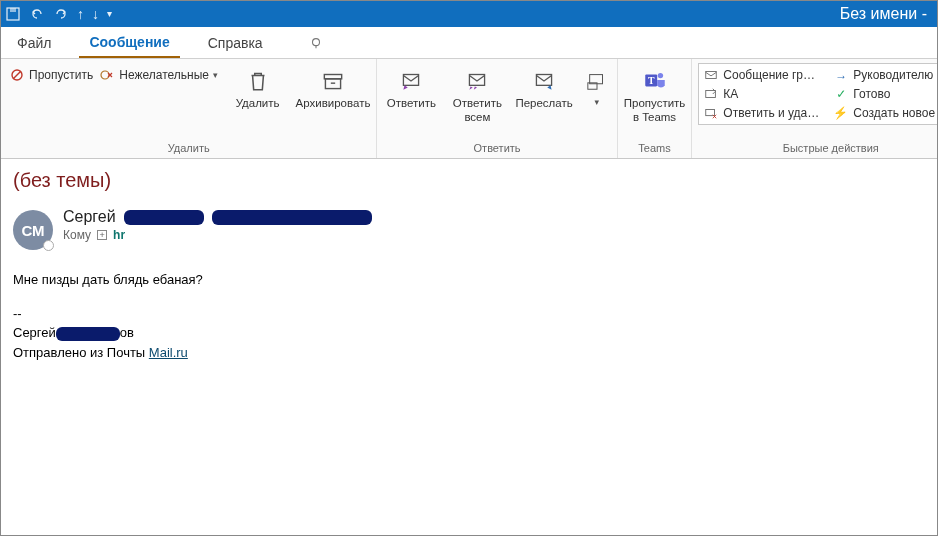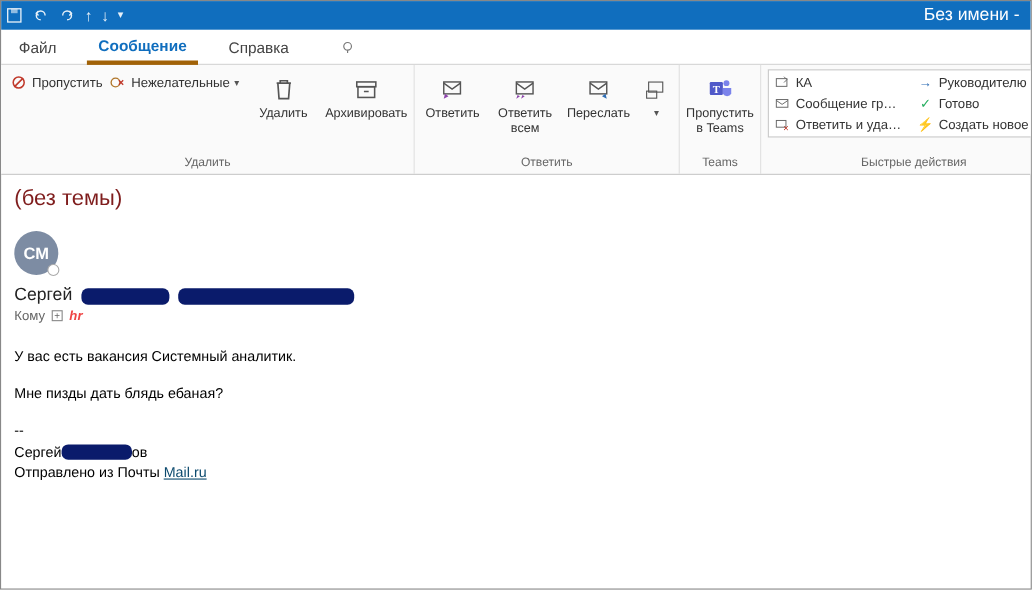--- a/index.html
+++ b/index.html
@@ -3,51 +3,51 @@
 <meta charset="utf-8">
 <style>
   * { box-sizing: border-box; margin: 0; padding: 0; }
   body { font-family: "Segoe UI", Tahoma, sans-serif; font-size: 13px; color: #222; background: #fff; width: 938px; height: 536px; overflow: hidden; border: 1px solid #888; position: relative; }
   .titlebar { background: #106ebe; color: #fff; height: 26px; display: flex; align-items: center; padding: 0 4px; }
   .titlebar .qat { display: flex; gap: 8px; align-items: center; }
   .titlebar .qat span { opacity: .9; font-size: 14px; line-height: 1; }
   .titlebar .title { margin-left: auto; font-size: 16px; padding-right: 6px; padding-left: 12px;}
   .menubar { display: flex; align-items: center; height: 32px; border-bottom: 1px solid #d0d0d0; padding-left: 6px; gap: 18px; }
   .menubar .tab { padding: 6px 10px; font-size: 14px; color: #444; cursor: pointer; }
-  .menubar .tab.active { color: #106ebe; border-bottom: 4px solid #a16207; font-weight: 600; }
+  .menubar .tab.active { color: #106ebe; border-bottom: 2px solid #a16207; font-weight: 600; }
   .bulb { margin-left: 18px; color: #666; display: flex; align-items: center; gap: 6px; font-size: 13px; }
   .ribbon { display: flex; border-bottom: 1px solid #c8c8c8; height: 100px; background: #fafafa; }
   .group { display: flex; flex-direction: column; border-right: 1px solid #e0e0e0; padding: 4px 6px 0 6px; }
   .group-body { display: flex; align-items: flex-start; flex: 1; gap: 10px; }
   .group-label { text-align: center; font-size: 11px; color: #666; padding: 2px 0 4px 0; }
   .vbtn { display: flex; flex-direction: column; align-items: center; justify-content: flex-start; min-width: 56px; padding-top: 4px; cursor: pointer; }
   .vbtn .ico { width: 28px; height: 28px; display: flex; align-items: center; justify-content: center; margin-bottom: 2px; }
   .vbtn .lbl { font-size: 11.5px; text-align: center; line-height: 1.2; color: #333; }
   .stack { display: flex; flex-direction: row; gap: 2px; padding-top: 2px; }
   .hbtn { display: flex; align-items: center; gap: 4px; font-size: 12px; color: #333; padding: 2px 2px; cursor: pointer; white-space: nowrap; }
   .hbtn .ico { width: 16px; height: 16px; display: flex; align-items: center; justify-content: center; }
   .qsteps { border: 1px solid #c8c8c8; padding: 2px 4px; display: flex; gap: 14px; background: #fff; }
   .qcol { display: flex; flex-direction: column; gap: 1px; }
   .qrow { display: flex; align-items: center; gap: 4px; font-size: 12px; color: #333; cursor: pointer; padding: 1px 0; white-space: nowrap; }
   .qrow .ico { width: 16px; height: 16px; display: flex; align-items: center; justify-content: center; }
   .qarr { display:flex; flex-direction: column; justify-content: space-around; font-size: 10px; color: #666; padding-left:4px;}
   .content { padding: 10px 12px; }
   .subject { font-size: 20px; color: #7f1d1d; margin-bottom: 16px; }
-  .sender-row { display: flex; gap: 10px; align-items: flex-start; margin-bottom: 20px; flex-direction: column; }
+  .sender-row { display: flex; gap: 10px; align-items: flex-start; margin-bottom: 20px; }
   .avatar { width: 40px; height: 40px; border-radius: 50%; background: #7d8ca3; color: #fff; display: flex; align-items: center; justify-content: center; font-size: 15px; font-weight: 600; position: relative; margin-top:2px;}
   .presence { width: 11px; height: 11px; background: #fff; border: 1px solid #aaa; border-radius: 50%; position: absolute; right: -1px; bottom: -1px; }
   .sender-info { display: flex; flex-direction: column; }
   .sender-name-line { display: flex; align-items: center; gap: 8px; font-size: 16px; color: #222; }
   .redact { background: #0a1b6b; border-radius: 6px; display: inline-block; }
   .redact.r1 { width: 80px; height: 15px; }
   .redact.r2 { width: 160px; height: 15px; }
   .redact.r3 { width: 64px; height: 14px; vertical-align: middle; }
   .to-line { display: flex; align-items: center; gap: 6px; font-size: 12px; color: #666; margin-top: 2px; }
   .to-line .plus { width: 10px; height: 10px; border: 1px solid #888; font-size: 9px; display: flex; align-items: center; justify-content: center; color: #666; }
-  .hr { font-weight: 700; color: #ef4444; font-size: 12px; font-style: italic; }
+  .hr { font-weight: 700; color: #0f766e; font-size: 12px; }
   .body-text { font-size: 13px; line-height: 1.5; color: #000; }
   .body-text p { margin-bottom: 14px; }
   a.mailru { color: #0c4a6e; text-decoration: underline; }
   svg { display:block; }
   .dialog-launcher { font-size: 10px; color: #777; align-self: flex-end; padding-right: 4px; }
   .group-label-row { display:flex; justify-content:center; position:relative;}
   .group-label-row .dialog-launcher{ position:absolute; right:2px; bottom:2px;}
 </style>
 </head>
 <body>
@@ -205,34 +205,34 @@
     <div class="group-label">Teams</div>
   </div>
 
   <div class="group" style="flex:0 0 auto;">
     <div class="group-body">
       <div class="qsteps">
         <div class="qcol">
           <div class="qrow">
               <span class="ico">
                 <svg width="14" height="14" viewBox="0 0 16 16">
+                  <rect x="2" y="4" width="12" height="8" fill="none" stroke="#666" stroke-width="1"></rect>
+                  <path d="M2 5l6 4 6-4" fill="none" stroke="#666" stroke-width="1"></path>
+                </svg>
+              </span>
+              <span>Сообщение гр…</span>
+            </div>
+          <div class="qrow">
+              <span class="ico">
+                <svg width="14" height="14" viewBox="0 0 16 16">
                   <rect x="2" y="4" width="11" height="8" fill="none" stroke="#666" stroke-width="1"></rect>
                   <path d="M10 2l3 3-3 3" fill="none" stroke="#666" stroke-width="1"></path>
                 </svg>
               </span>
               <span>КА</span>
-            </div>
-          <div class="qrow">
-              <span class="ico">
-                <svg width="14" height="14" viewBox="0 0 16 16">
-                  <rect x="2" y="4" width="12" height="8" fill="none" stroke="#666" stroke-width="1"></rect>
-                  <path d="M2 5l6 4 6-4" fill="none" stroke="#666" stroke-width="1"></path>
-                </svg>
-              </span>
-              <span>Сообщение гр…</span>
             </div>
           <div class="qrow">
               <span class="ico">
                 <svg width="14" height="14" viewBox="0 0 16 16">
                   <rect x="2" y="4" width="10" height="7" fill="none" stroke="#666" stroke-width="1"></rect>
                   <path d="M10 10l4 4M14 10l-4 4" stroke="#c0392b" stroke-width="1"></path>
                 </svg>
               </span>
               <span>Ответить и уда…</span>
             </div>
@@ -298,21 +298,20 @@
       </div>
       <div class="to-line">
         <span>Кому</span>
         <span class="plus">+</span>
         <span class="hr">hr</span>
       </div>
     </div>
   </div>
 
   <div class="body-text">
-    <p>У вас есть вакансия Системный аналитик.</p>
     <p>Мне пизды дать блядь ебаная?</p>
     <div>
       --<br>
       <span>Сергей</span><span class="redact r3"></span><span>ов</span><br>
       <span>Отправлено из Почты </span><a href="#" class="mailru">Mail.ru</a>
     </div>
   </div>
 </div>
 
 </body></html>

